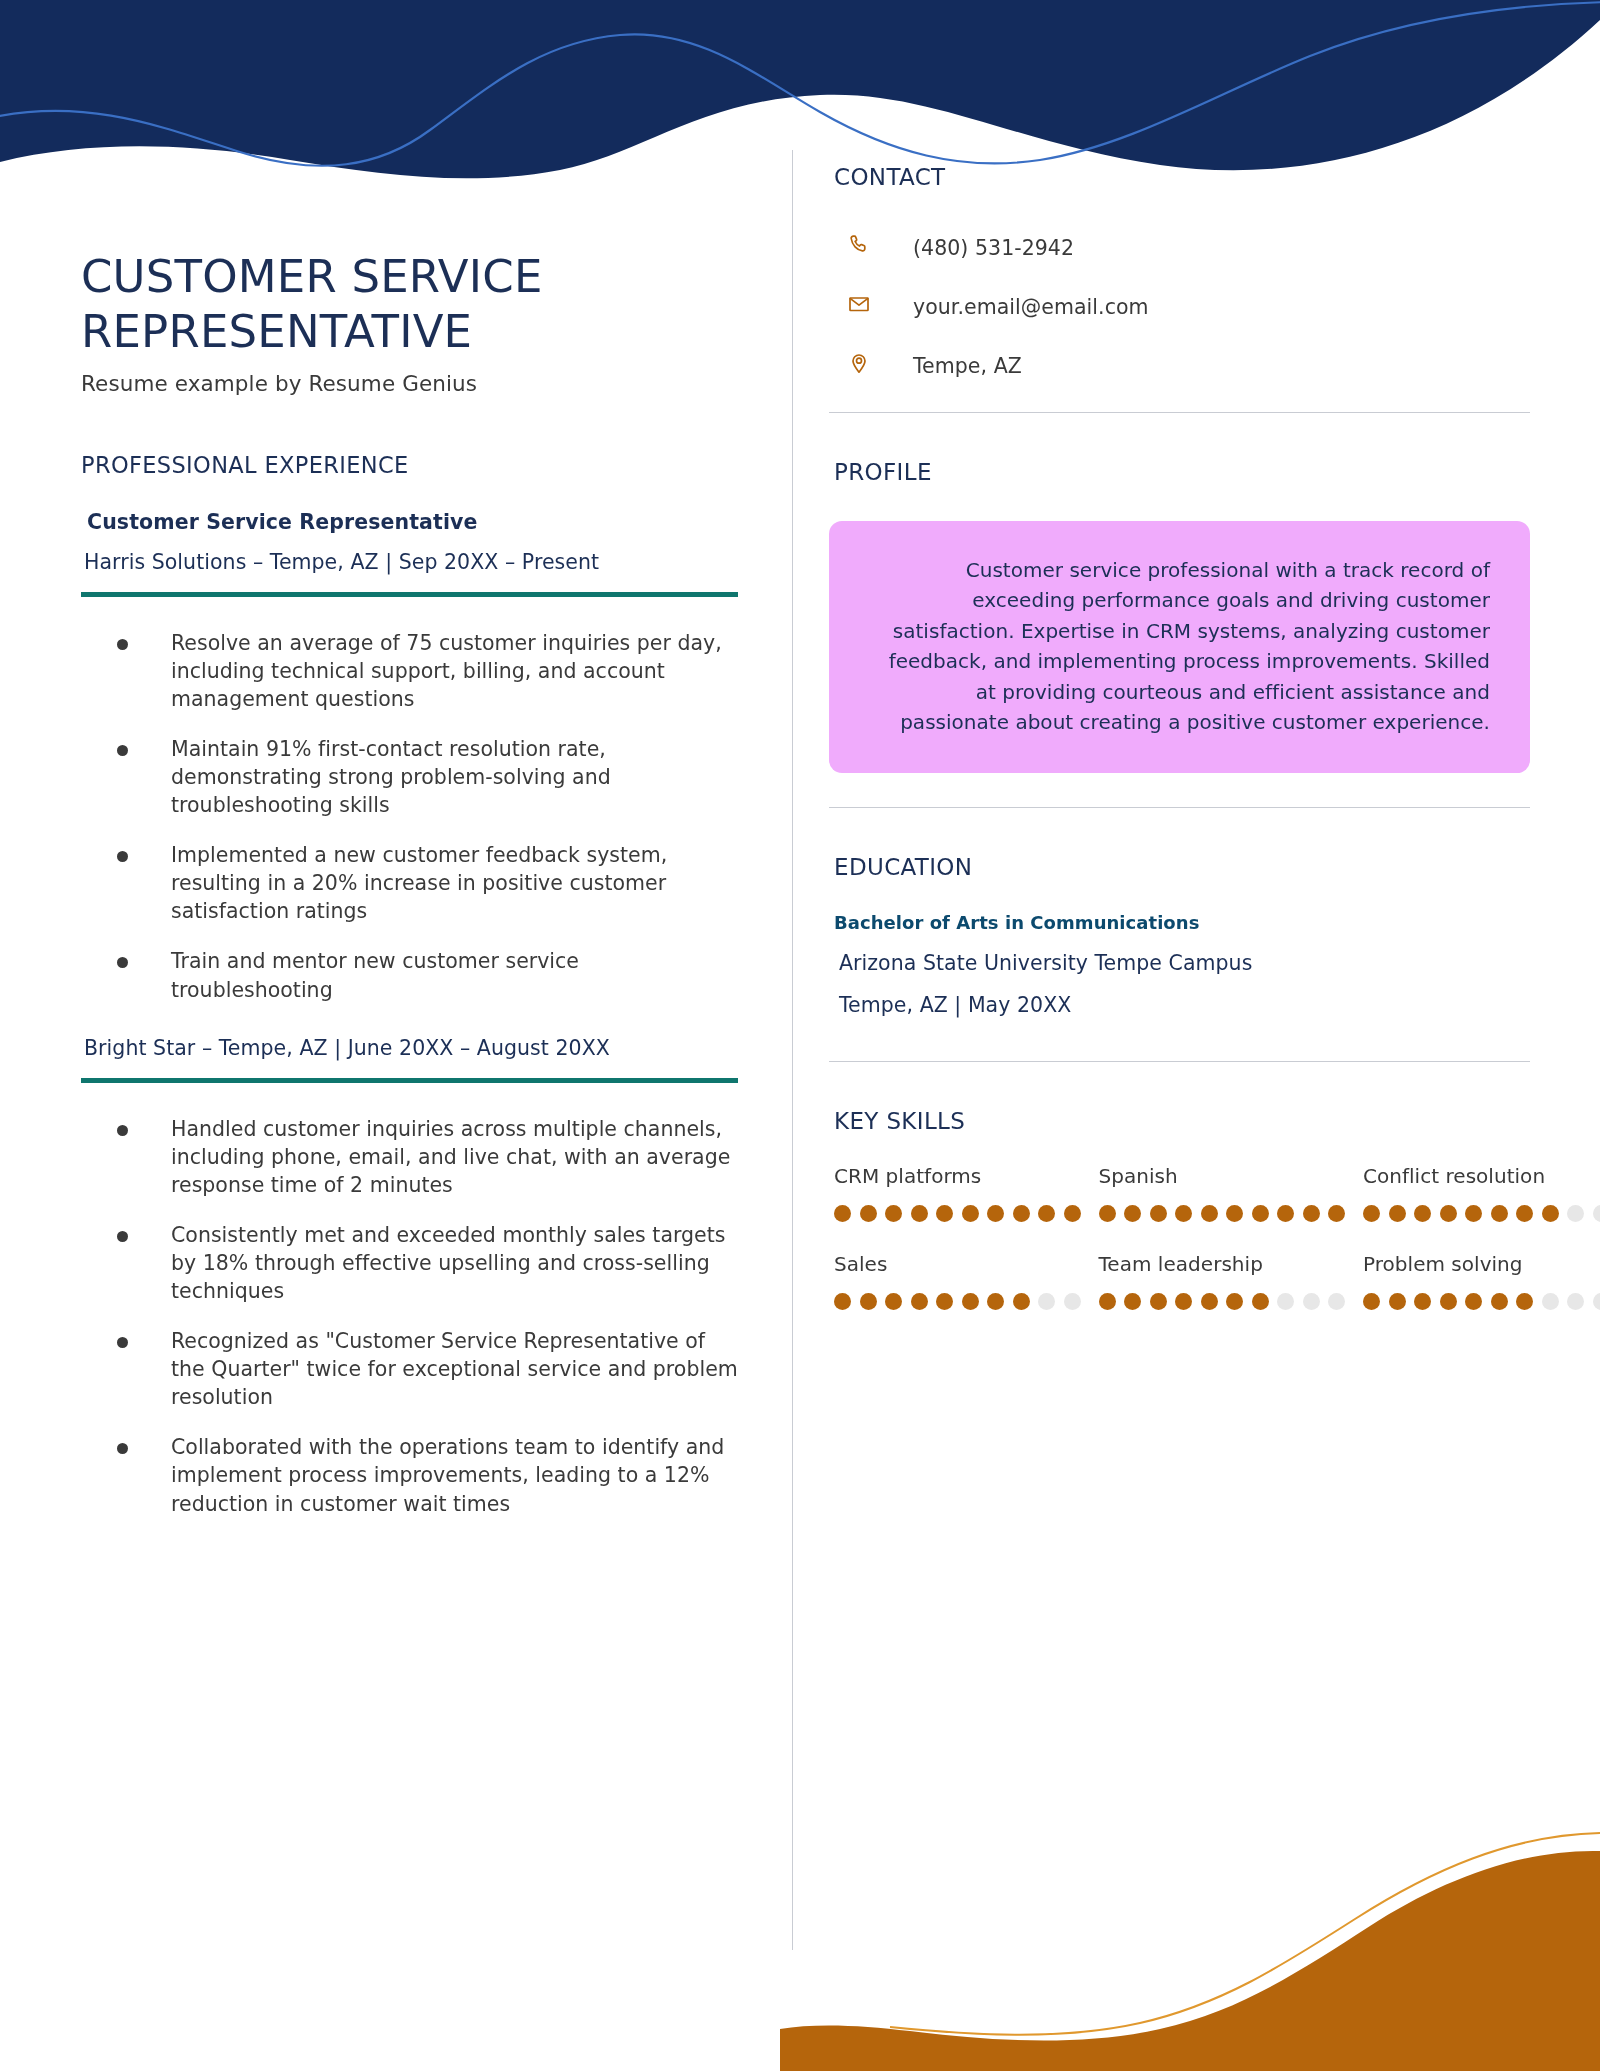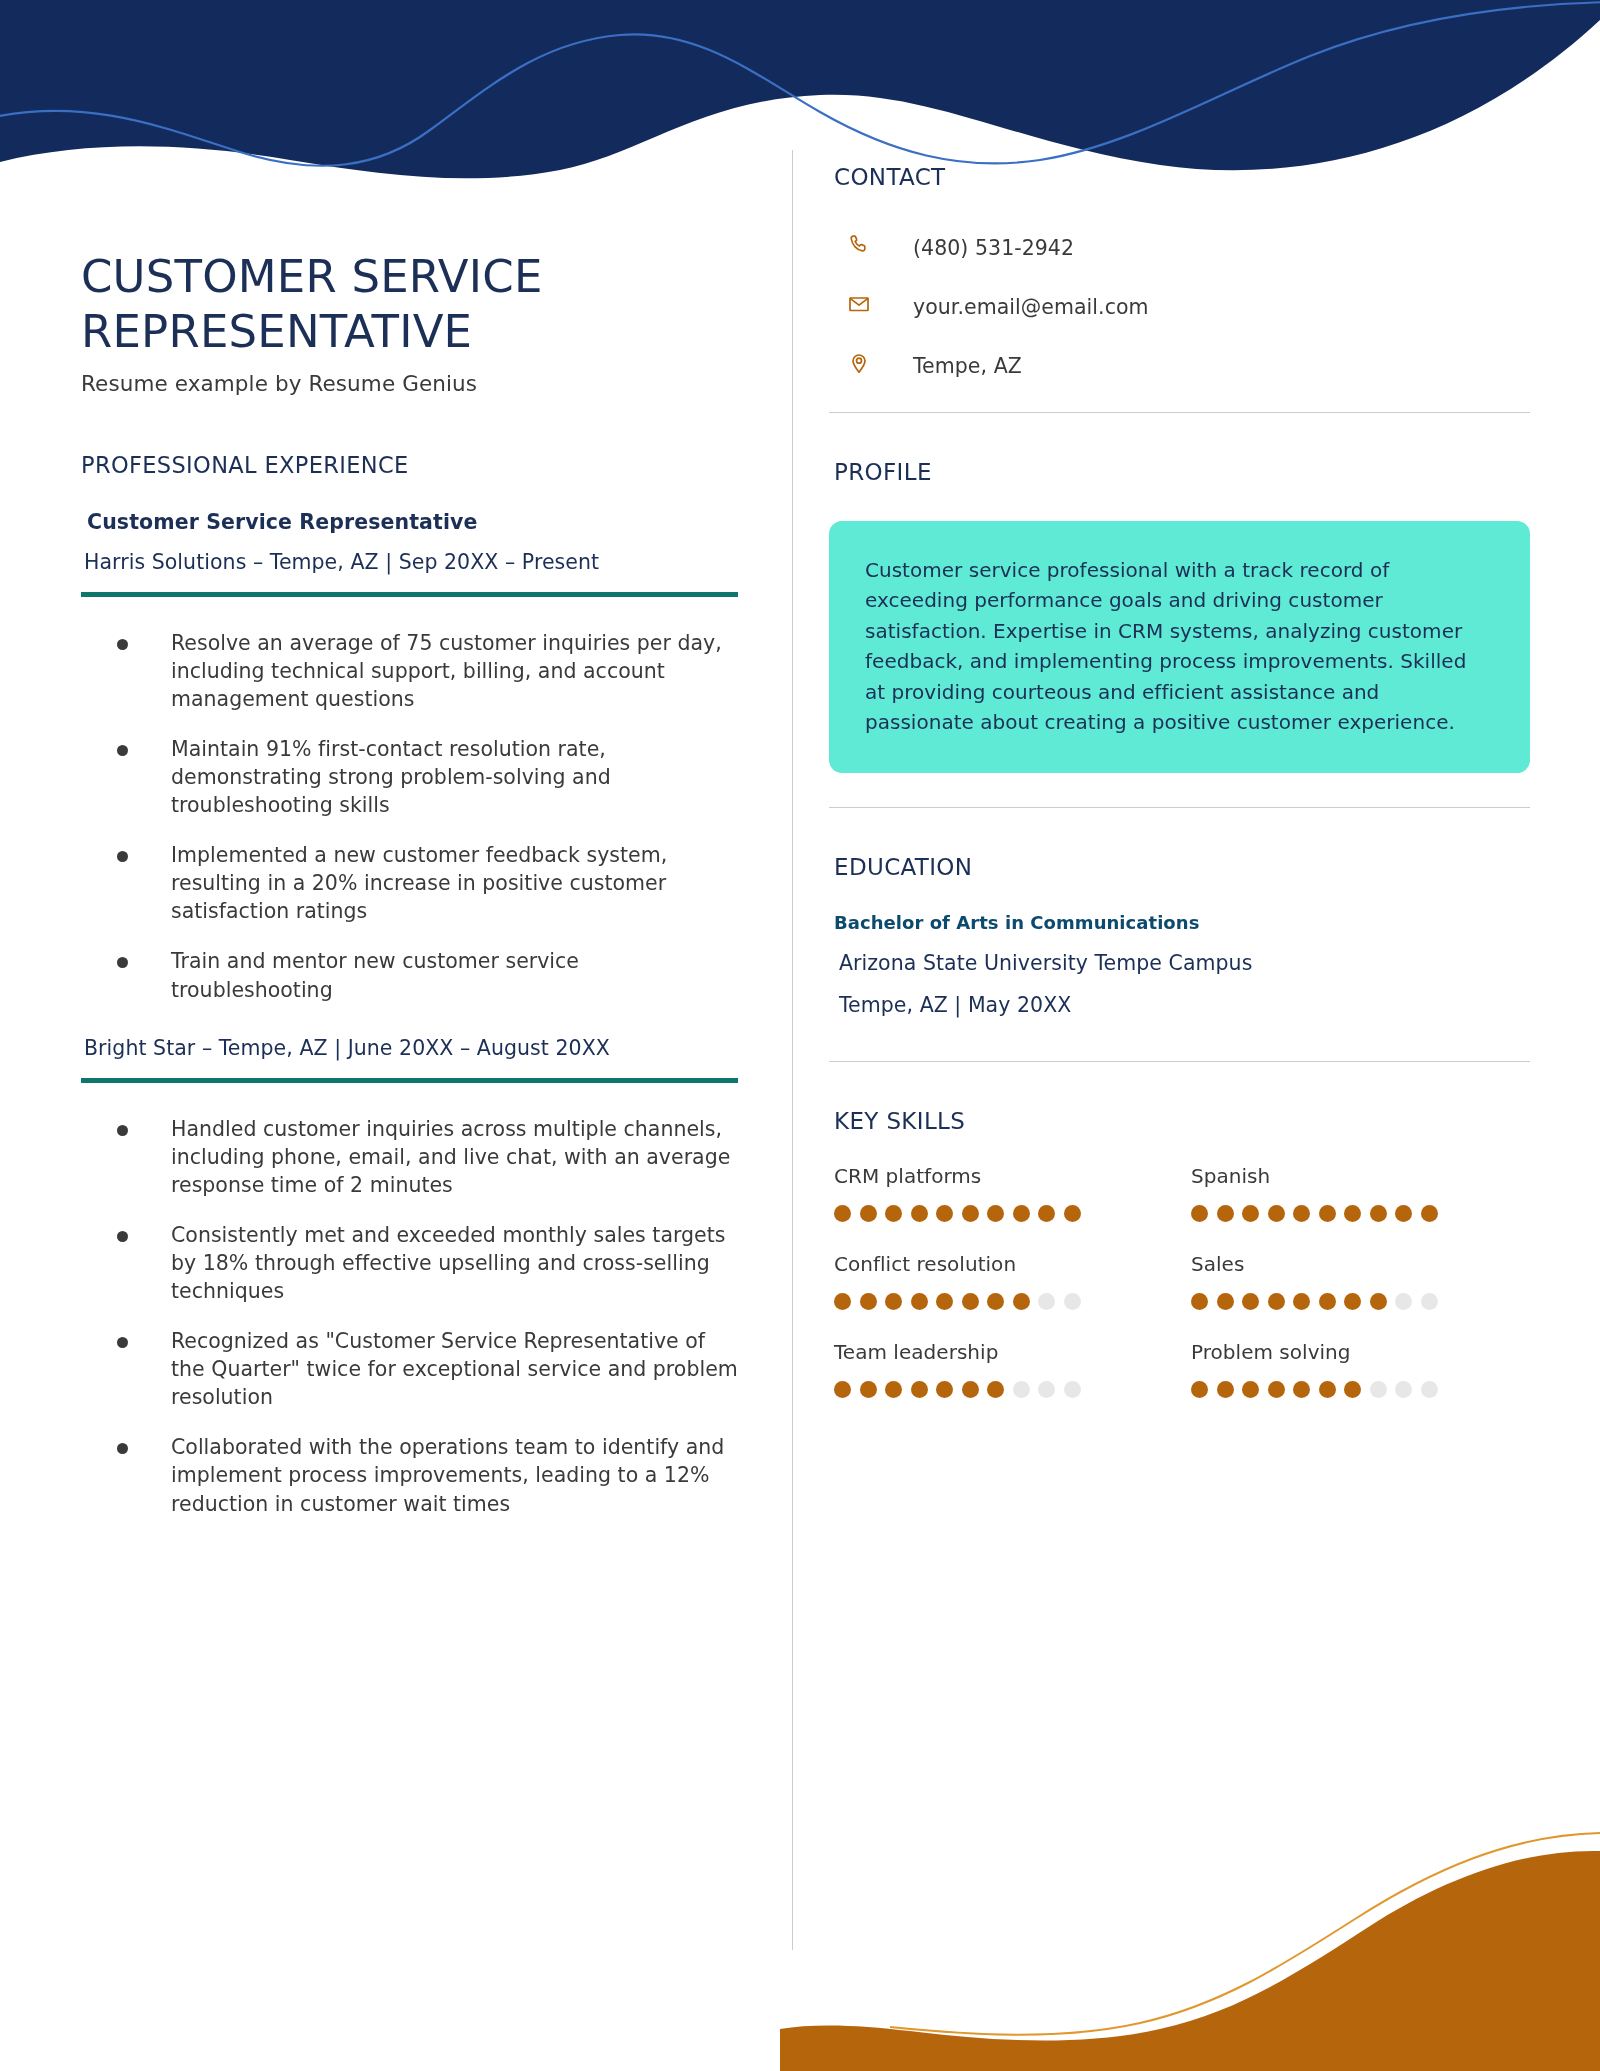--- a/index.html
+++ b/index.html
@@ -152,23 +152,24 @@
   }
   .rule {
     height: 1px;
     background: #c9ccd3;
     margin: 34px 0 0 0;
   }
   .sec-block { margin-top: 46px; }
 
   .profile-box {
     margin-top: 36px;
-    background: #5eead4;
+    background: #f0abfc;
     border-radius: 13px;
     padding: 34px 40px 36px 36px;
+    text-align: right;
   }
   .profile-text {
     font-size: 20px;
     line-height: 1.52;
     color: #1c2f56;
     letter-spacing: 0.02px;
   }
 
   .edu-degree {
     margin-top: 32px;
@@ -182,21 +183,21 @@
     margin-top: 18px;
     font-size: 20.5px;
     color: #1c2f56;
     letter-spacing: 0.05px;
     padding-left: 10px;
   }
 
   .skills-grid {
     margin-top: 30px;
     display: grid;
-    grid-template-columns: 1fr 1fr;
+    grid-template-columns: 1fr 1fr 1fr;
     column-gap: 18px;
     row-gap: 0;
     padding-left: 5px;
   }
   .skill { margin-bottom: 30px; }
   .skill-label {
     font-size: 20px;
     color: #3a3a3a;
     letter-spacing: 0.03px;
     margin-bottom: 17px;

